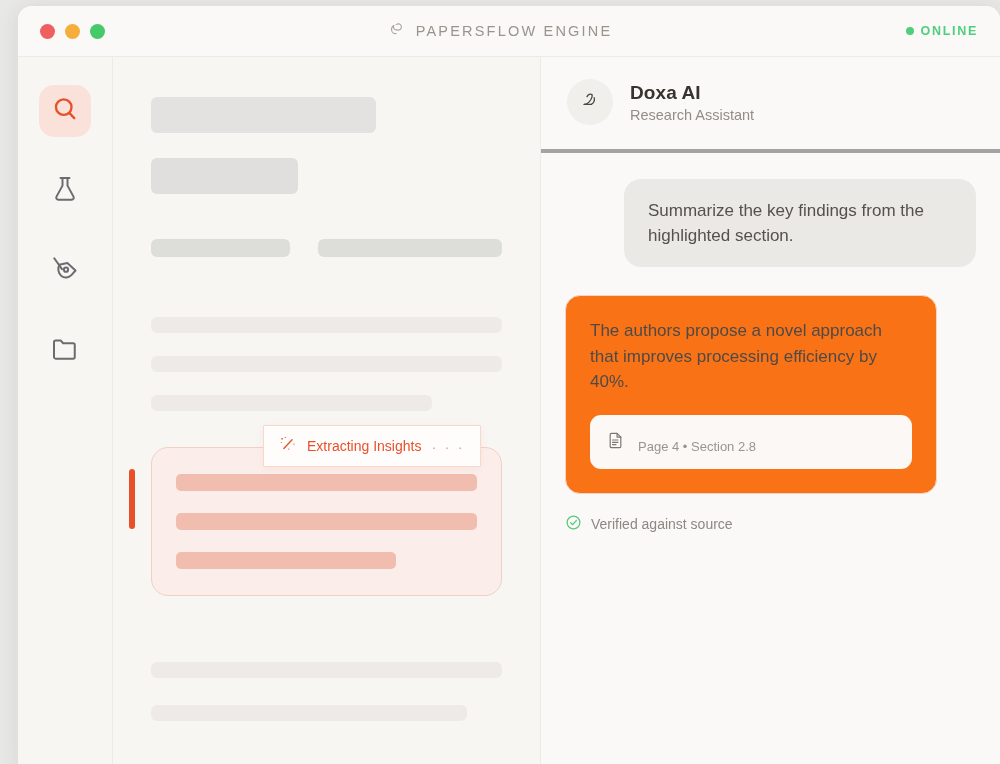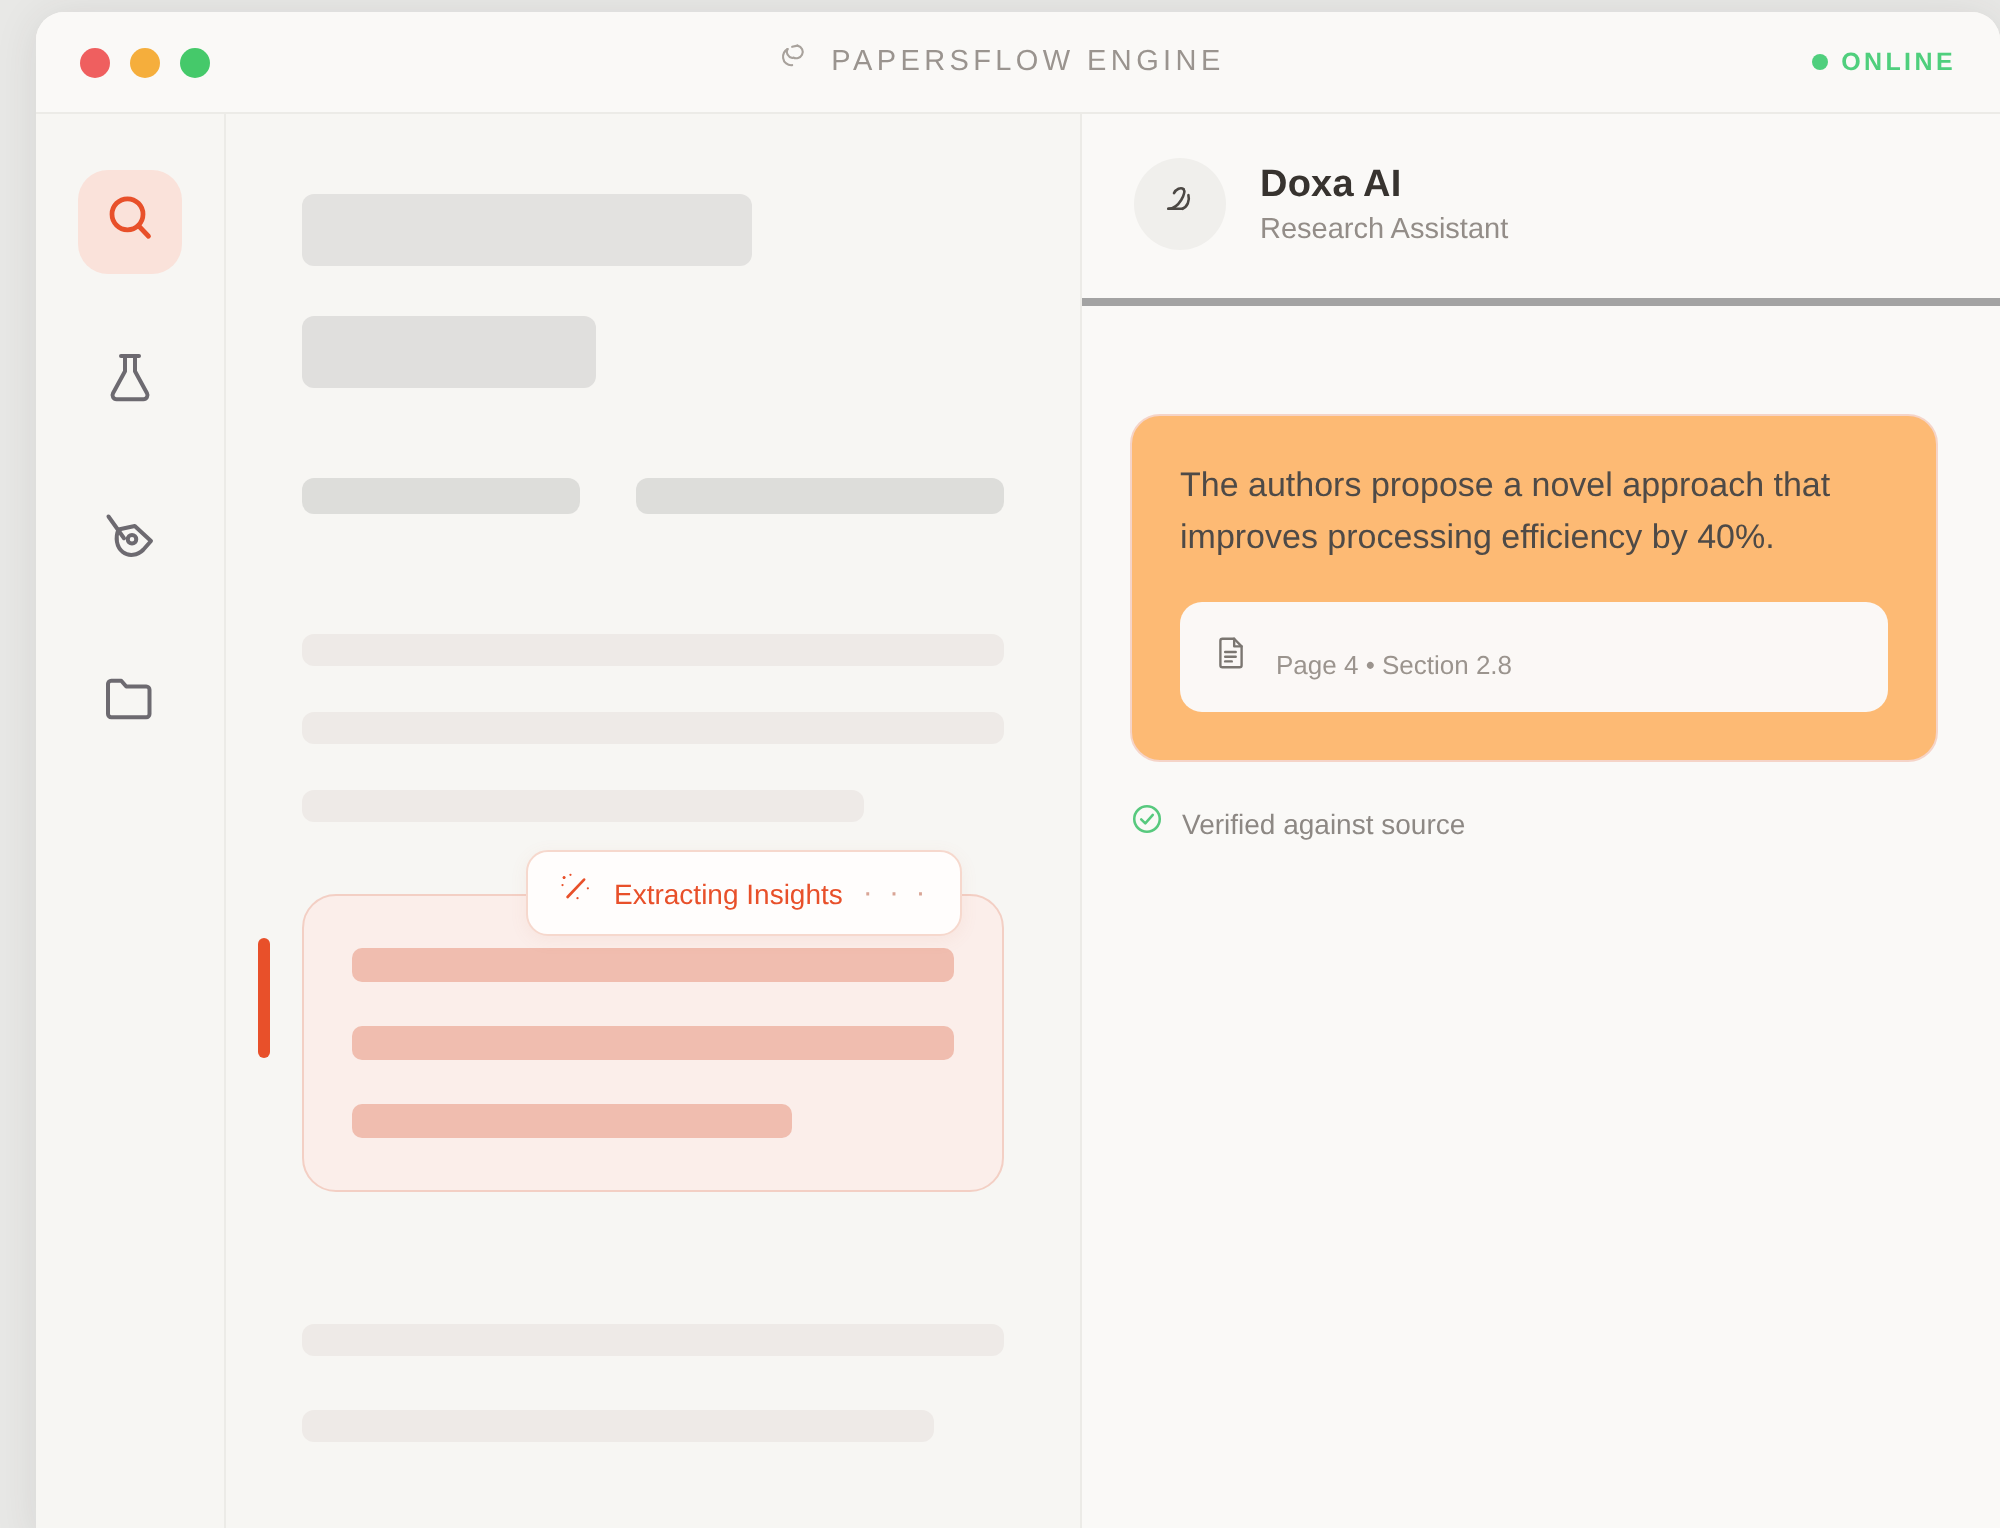--- a/index.html
+++ b/index.html
@@ -164,21 +164,21 @@
 
   .insight-chip {
     position: absolute;
     top: -22px;
     left: 112px;
     display: flex;
     align-items: center;
     gap: 10px;
     background: #fffdfc;
     border: 1px solid #f6d8cd;
-    border-radius: 11px;
+    border-radius: 1px;
     padding: 9px 15px;
     box-shadow: 0 2px 9px rgba(200,120,90,0.08);
   }
   .insight-label {
     font-size: 14px;
     color: #e8502a;
     white-space: nowrap;
   }
   .chip-ellipsis {
     color: #d9a596;
@@ -242,22 +242,22 @@
     border-radius: 17px;
     padding: 19px 24px;
     font-size: 17px;
     line-height: 1.48;
     color: #55514d;
   }
 
   .bubble-assistant {
     align-self: flex-start;
     margin-top: 28px;
-    width: 404px;
-    background: #fdba74;
+    width: 372px;
+    background: #f97316;
     border: 1px solid #f5d4c8;
     border-radius: 15px;
     padding: 22px 24px 24px 24px;
   }
   .assistant-text {
     font-size: 17px;
     line-height: 1.5;
     color: #4e4a47;
   }
 
@@ -425,20 +425,21 @@
           </span>
         </div>
         <div>
           <div class="agent-name">Doxa AI</div>
           <div class="agent-role">Research Assistant</div>
         </div>
       </div>
 
       <div class="chat-body">
 
+        <div class="bubble-user">Summarize the key findings from the highlighted section.</div>
 
         <div class="bubble-assistant">
           <div class="assistant-text">The authors propose a novel approach that improves processing efficiency by 40%.</div>
 
           <div class="citation">
             <span class="cite-icon">
               <svg width="19" height="19" viewBox="0 0 24 24" fill="none" stroke="currentColor" stroke-width="1.5" stroke-linecap="round" stroke-linejoin="round">
                 <path d="M14.0 3.0 H6.6 C5.9 3.0 5.3 3.6 5.3 4.3 v15.4 c0 0.7 0.6 1.3 1.3 1.3 h10.8 c0.7 0 1.3-0.6 1.3-1.3 V7.8 z"></path>
                 <path d="M14.0 3.0 v4.8 h4.7"></path>
                 <line x1="8.3" y1="11.4" x2="15.0" y2="11.4"></line>

